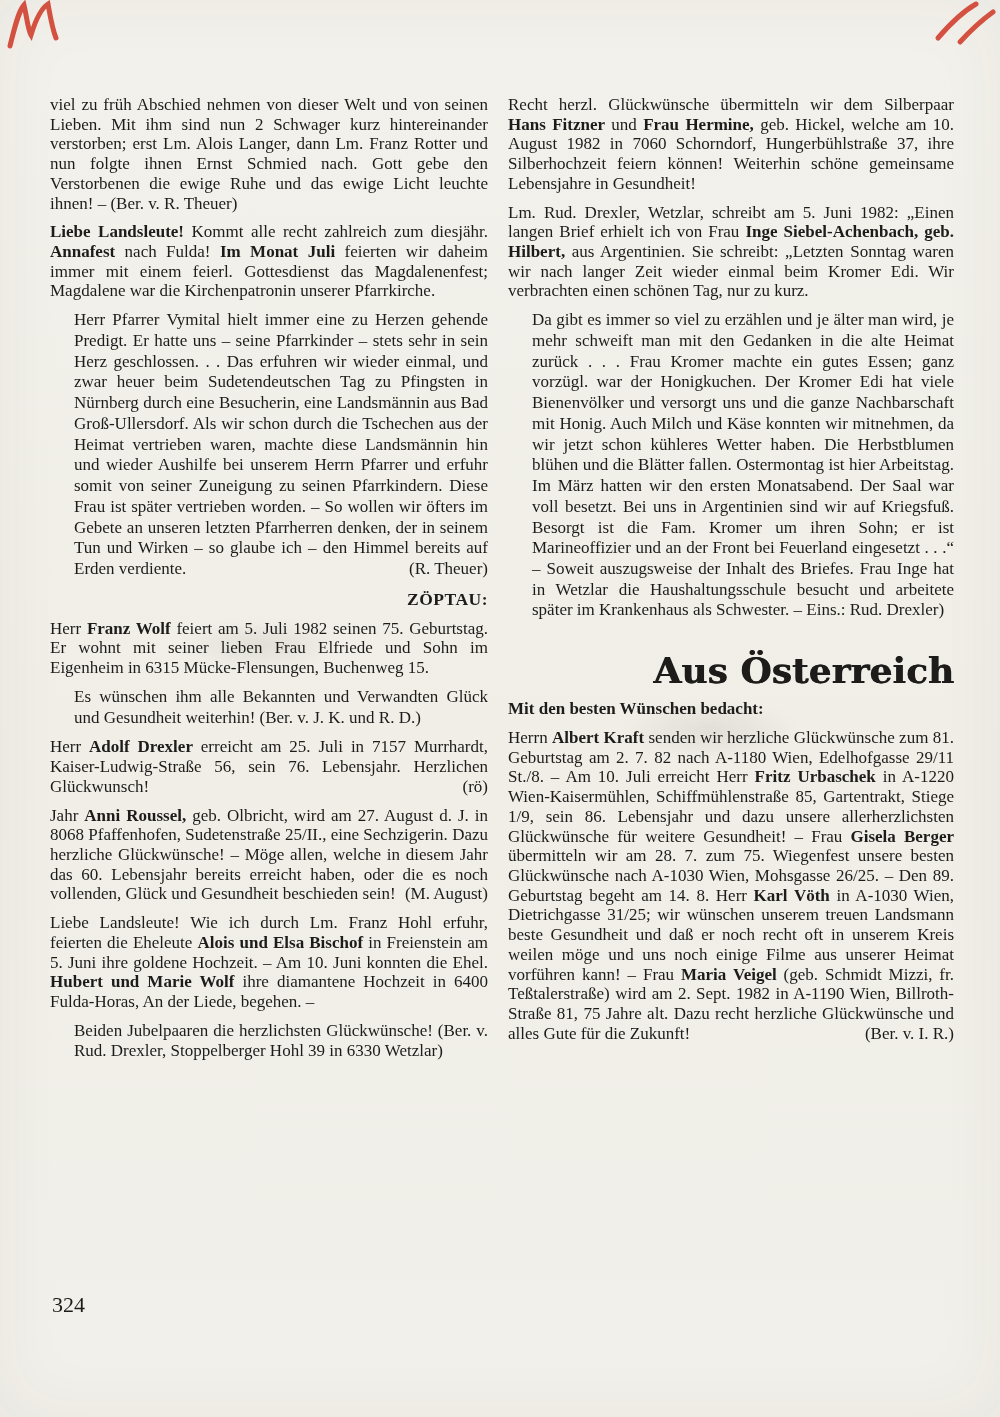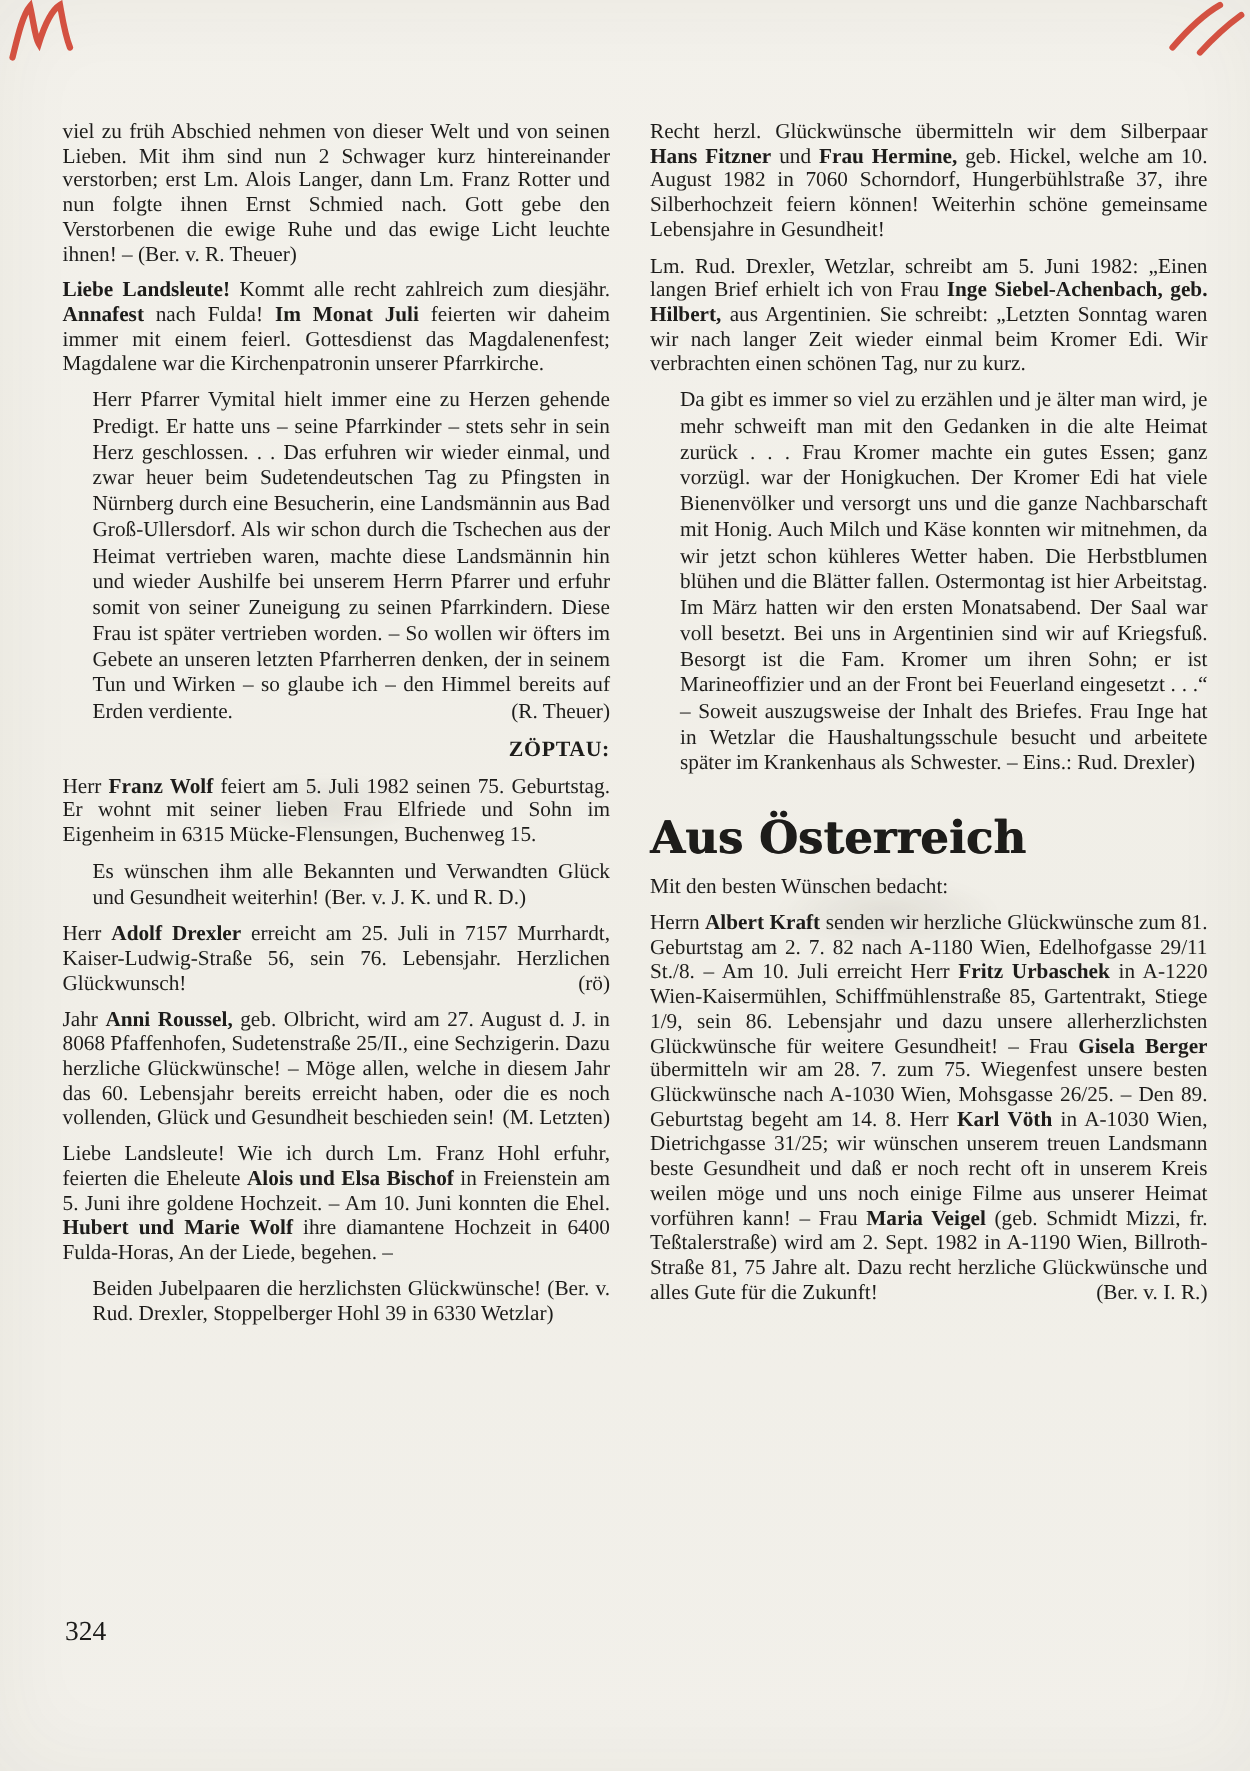--- a/index.html
+++ b/index.html
@@ -16,38 +16,38 @@
     overflow: hidden;
     box-shadow: inset 0 0 70px rgba(60,50,30,0.05);
   }
   .col {
     position: absolute;
     top: 95px;
     text-align: justify;
     hyphens: auto;
   }
   .col-left  { left: 50px;  width: 438px; }
-  .col-right { left: 520px; width: 446px; }
+  .col-right { left: 508px; width: 446px; }
   p { margin: 0 0 9px 0; }
   .normal { font-size: 17px;   line-height: 1.16; }
   .small  { font-size: 17px; line-height: 1.22; margin-left: 24px; }
-  .lead-bold { font-weight: 400; }
+  .lead-bold { font-weight: 700; }
   b { font-weight: 700; }
   .section-heading {
     font-size: 17.5px;
     font-weight: 700;
     margin: 4px 0 9px 0;
     text-align: right;
     letter-spacing: 0.5px;
   }
   .fraktur {
     font-family: "DejaVu Serif", serif;
     font-size: 36px;
     font-weight: 700;
-    text-align: left;
+    text-align: right;
     margin: 28px 0 8px 0;
     letter-spacing: 0px;
     text-shadow: 0.6px 0 currentColor;
   }
   .tail { float: right; }
   .page-number {
     position: absolute;
     left: 52px;
     top: 1292px;
     font-size: 22px;
@@ -87,21 +87,21 @@
     <p class="small"><span>Herr Pfarrer Vymital hielt immer eine zu Herzen gehende Predigt. Er hatte uns – seine Pfarrkinder – stets sehr in sein Herz geschlossen. . . Das erfuhren wir wieder einmal, und zwar heuer beim Sudetendeutschen Tag zu Pfingsten in Nürnberg durch eine Besucherin, eine Landsmännin aus Bad Groß-Ullersdorf. Als wir schon durch die Tschechen aus der Heimat vertrieben waren, machte diese Landsmännin hin und wieder Aushilfe bei unserem Herrn Pfarrer und erfuhr somit von seiner Zuneigung zu seinen Pfarrkindern. Diese Frau ist später vertrieben worden. – So wollen wir öfters im Gebete an unseren letzten Pfarrherren denken, der in seinem Tun und Wirken – so glaube ich – den Himmel bereits auf Erden verdiente.</span><span class="tail">(R. Theuer)</span></p>
 
     <div class="section-heading">ZÖPTAU:</div>
 
     <p class="normal"><span>Herr </span><b>Franz Wolf</b><span> feiert am 5. Juli 1982 seinen 75. Geburtstag. Er wohnt mit seiner lieben Frau Elfriede und Sohn im Eigenheim in 6315 Mücke-Flensungen, Buchenweg 15.</span></p>
 
     <p class="small"><span>Es wünschen ihm alle Bekannten und Verwandten Glück und Gesundheit weiterhin! (Ber. v. J. K. und R. D.)</span></p>
 
     <p class="normal"><span>Herr </span><b>Adolf Drexler</b><span> erreicht am 25. Juli in 7157 Murrhardt, Kaiser-Ludwig-Straße 56, sein 76. Lebensjahr. Herzlichen Glückwunsch!</span><span class="tail">(rö)</span></p>
 
-    <p class="normal"><span>Jahr </span><b>Anni Roussel,</b><span> geb. Olbricht, wird am 27. August d. J. in 8068 Pfaffenhofen, Sudetenstraße 25/II., eine Sechzigerin. Dazu herzliche Glückwünsche! – Möge allen, welche in diesem Jahr das 60. Lebensjahr bereits erreicht haben, oder die es noch vollenden, Glück und Gesundheit beschieden sein!</span><span class="tail">(M. Letzten)</span></p>
+    <p class="normal"><span>Jahr </span><b>Anni Roussel,</b><span> geb. Olbricht, wird am 27. August d. J. in 8068 Pfaffenhofen, Sudetenstraße 25/II., eine Sechzigerin. Dazu herzliche Glückwünsche! – Möge allen, welche in diesem Jahr das 60. Lebensjahr bereits erreicht haben, oder die es noch vollenden, Glück und Gesundheit beschieden sein!</span><span class="tail">(M. August)</span></p>
 
     <p class="normal"><span>Liebe Landsleute! Wie ich durch Lm. Franz Hohl erfuhr, feierten die Eheleute </span><b>Alois und Elsa Bischof</b><span> in Freienstein am 5. Juni ihre goldene Hochzeit. – Am 10. Juni konnten die Ehel. </span><b>Hubert und Marie Wolf</b><span> ihre diamantene Hochzeit in 6400 Fulda-Horas, An der Liede, begehen. –</span></p>
 
     <p class="small"><span>Beiden Jubelpaaren die herzlichsten Glückwünsche! (Ber. v. Rud. Drexler, Stoppelberger Hohl 39 in 6330 Wetzlar)</span></p>
 
   </div>
 
   <div class="col col-right">
 
     <p class="normal"><span>Recht herzl. Glückwünsche übermitteln wir dem Silberpaar </span><b>Hans Fitzner</b><span> und </span><b>Frau Hermine,</b><span> geb. Hickel, welche am 10. August 1982 in 7060 Schorndorf, Hungerbühlstraße 37, ihre Silberhochzeit feiern können! Weiterhin schöne gemeinsame Lebensjahre in Gesundheit!</span></p>

